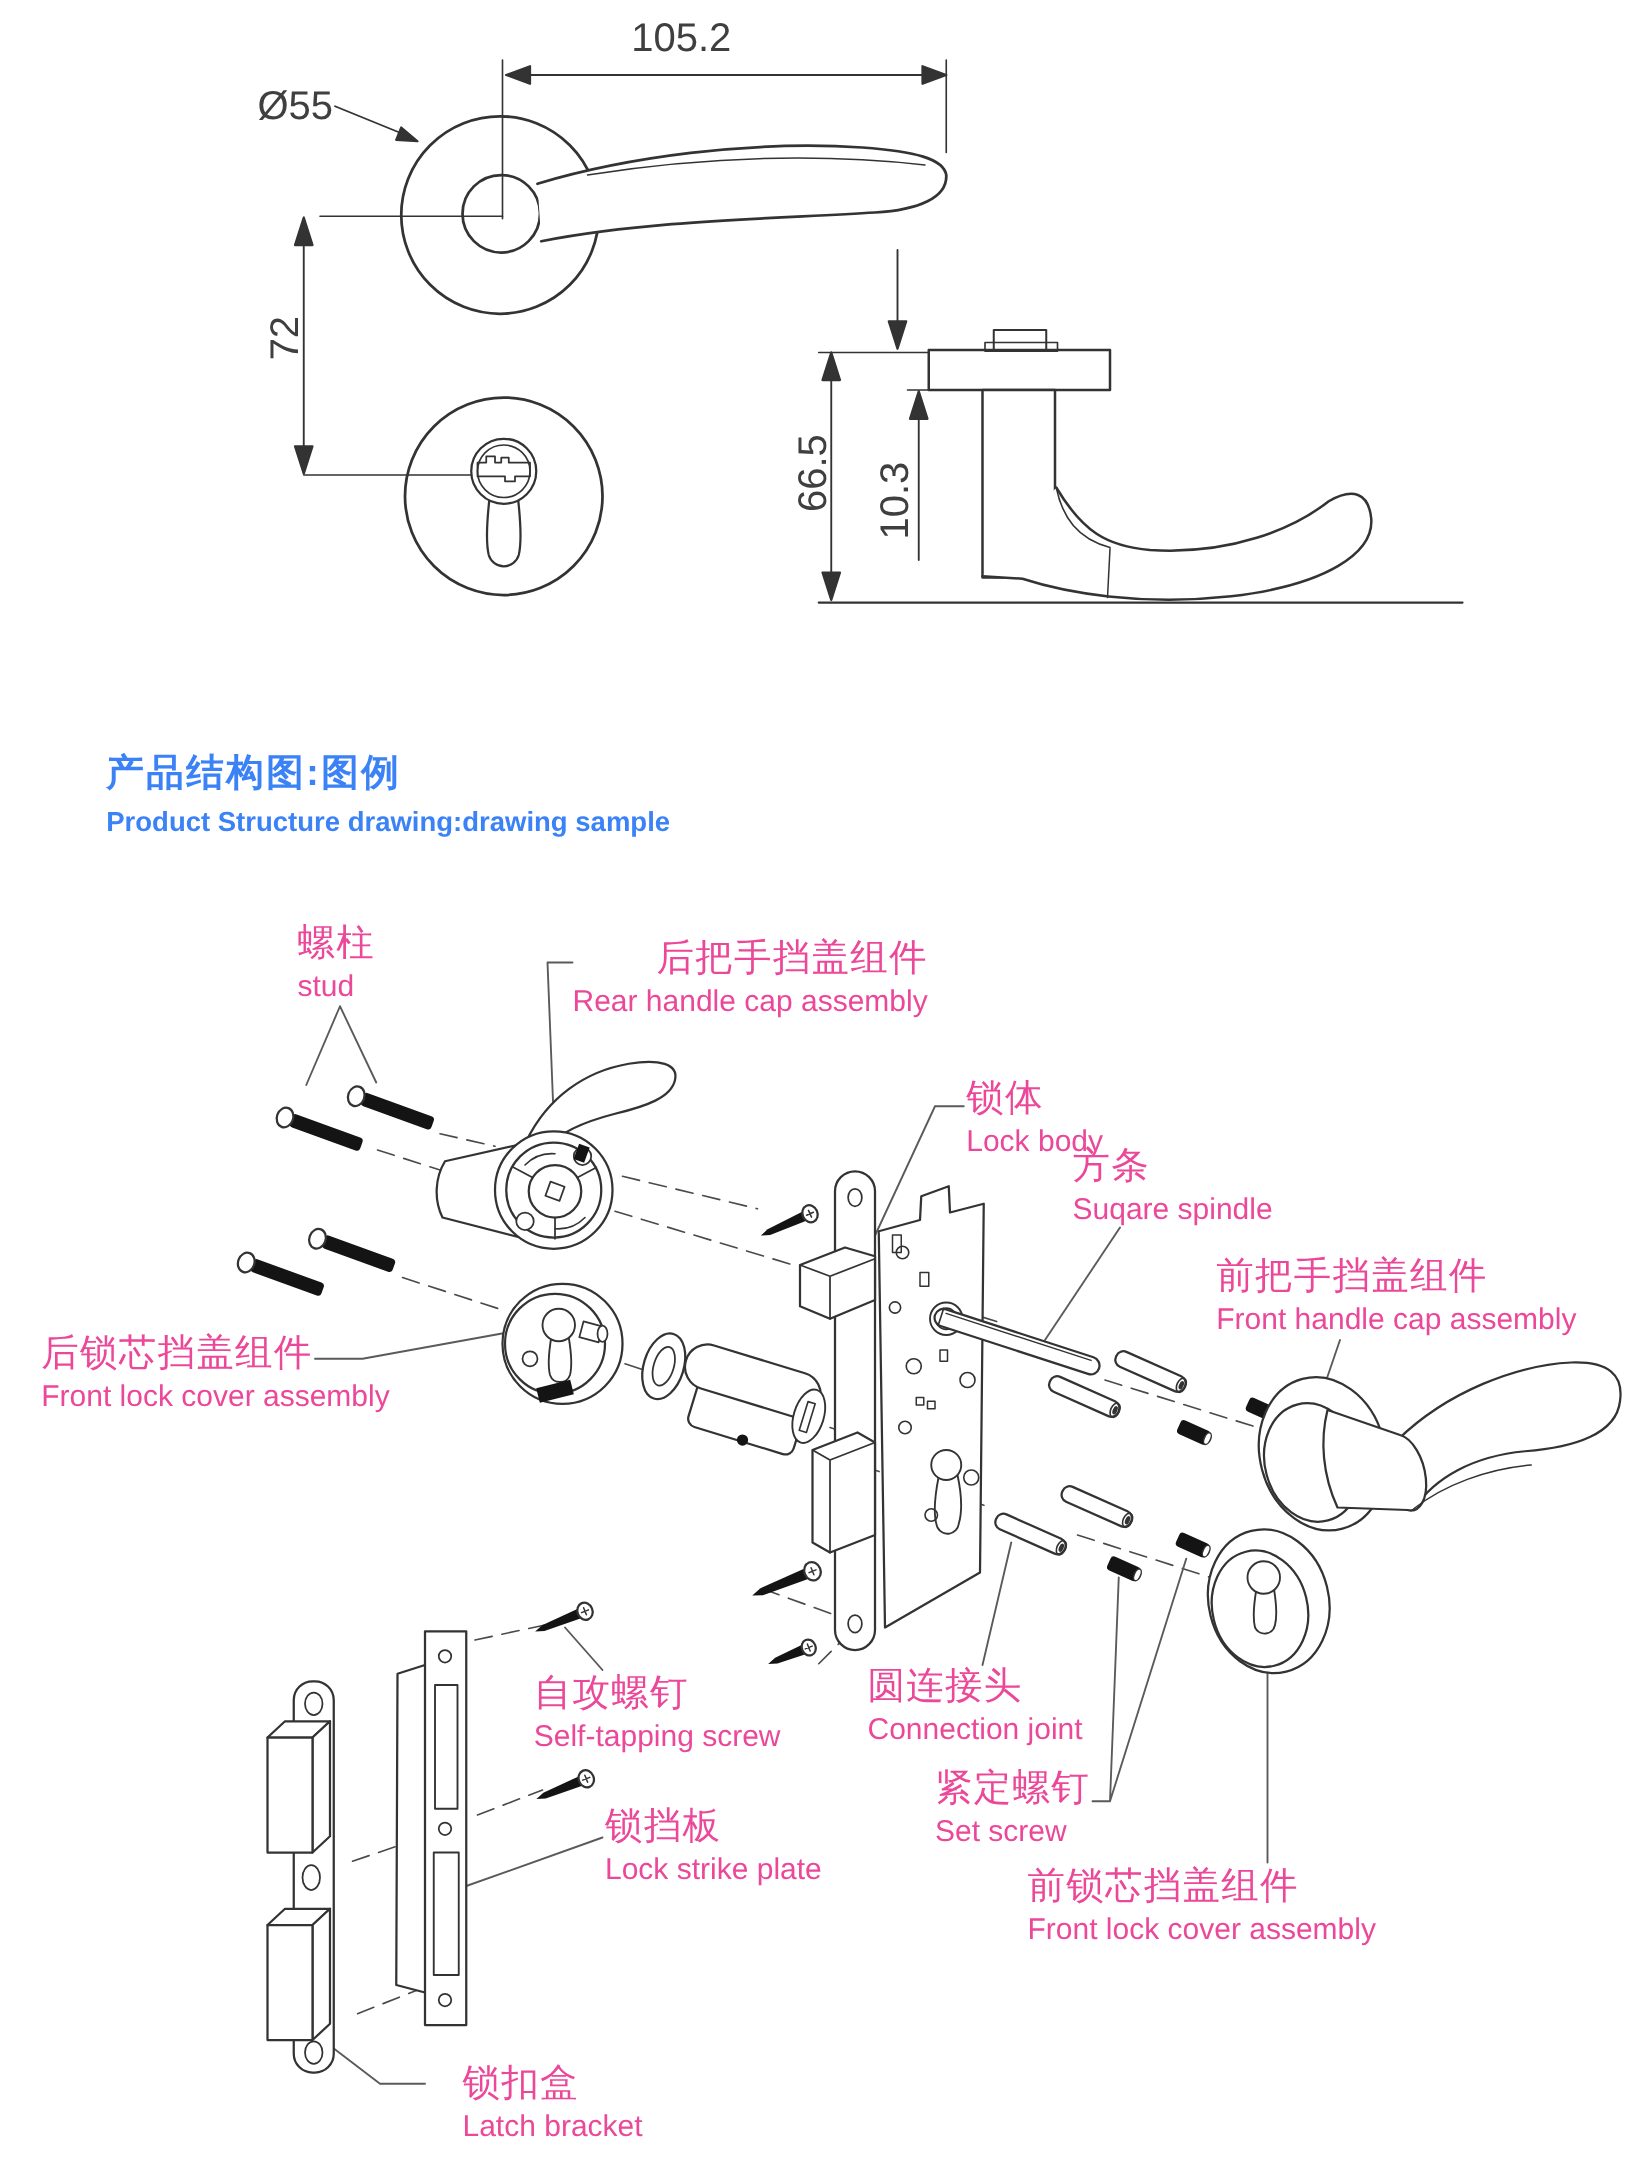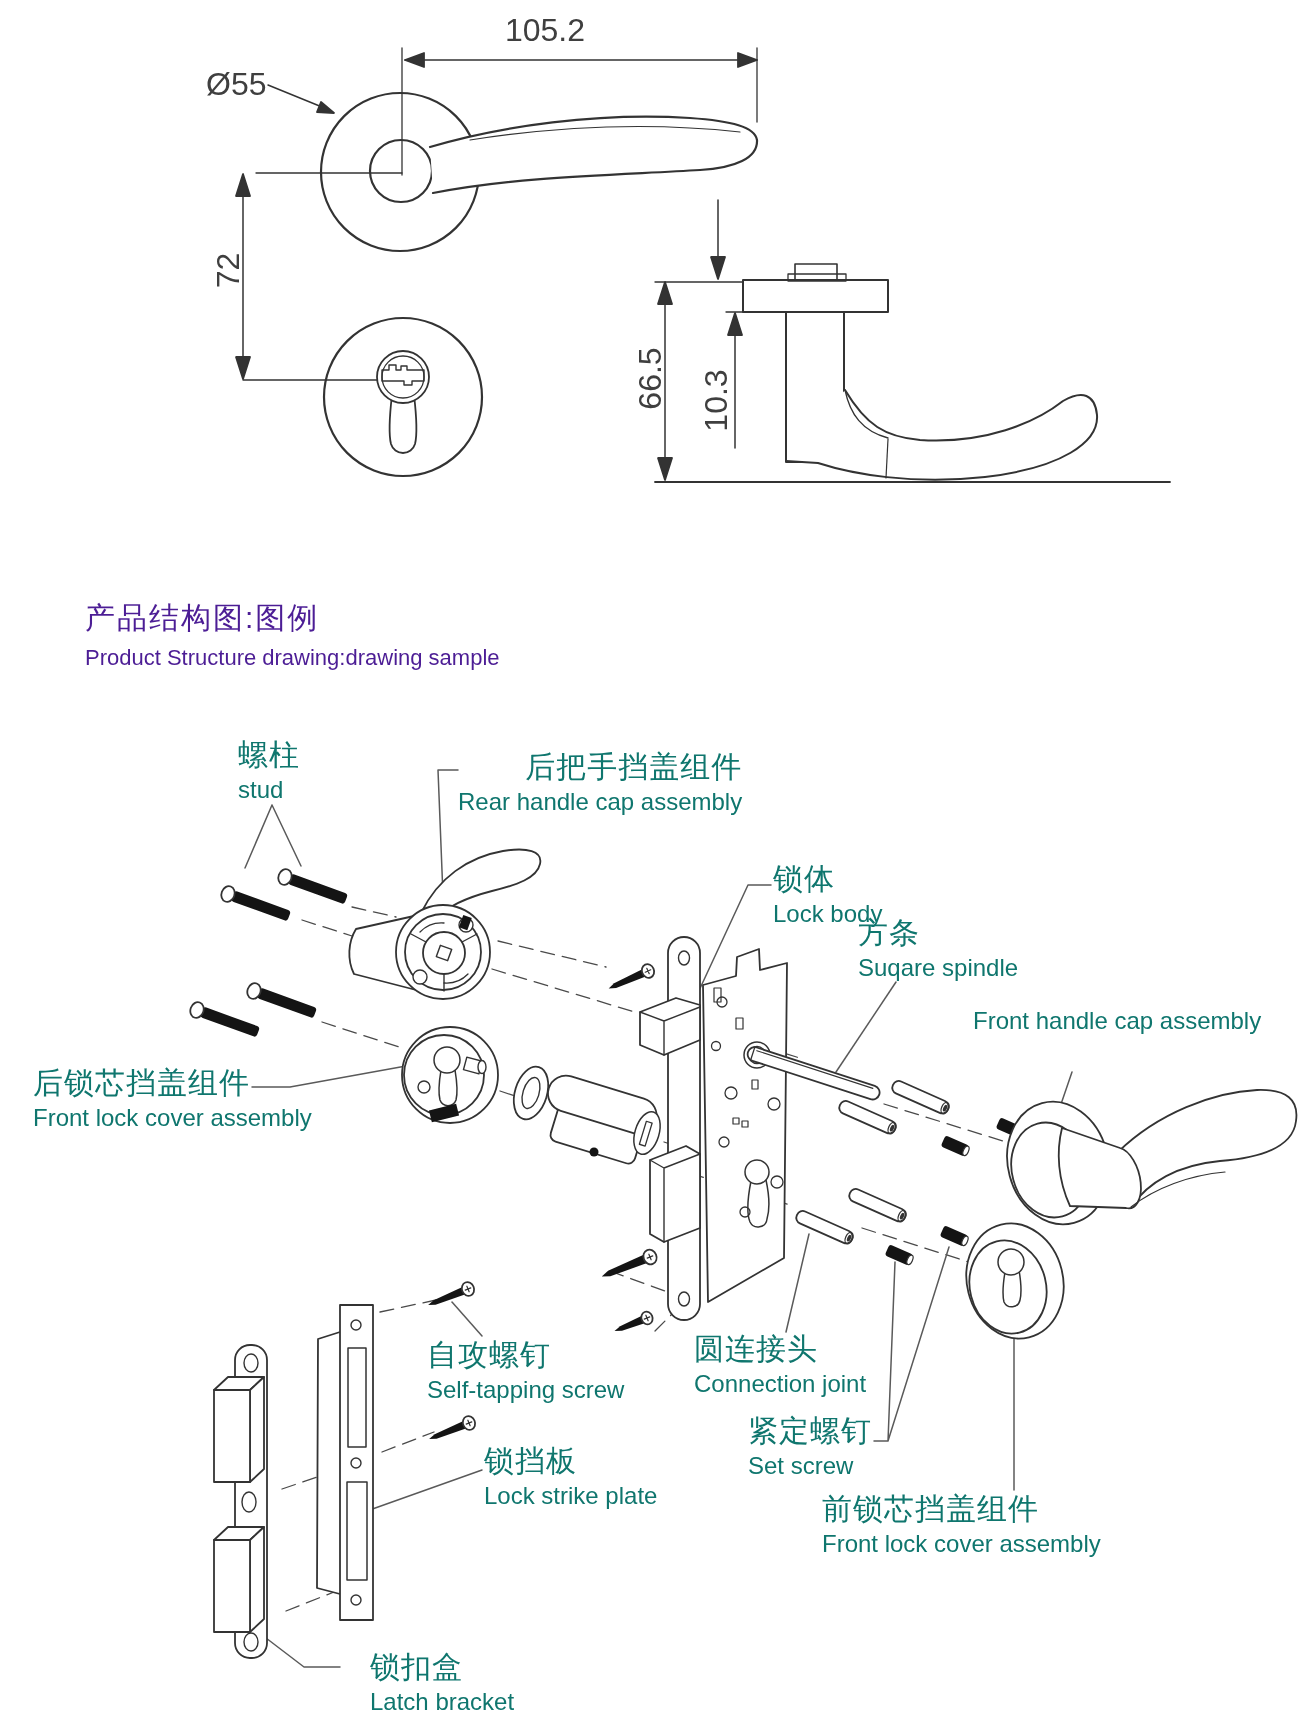--- a/index.html
+++ b/index.html
@@ -1,24 +1,24 @@
 <!DOCTYPE html>
 <html><head>
 <meta charset="utf-8">
 <style>
   html,body{margin:0;padding:0;background:#fff;}
   .page{position:relative;width:1315px;height:1730px;background:#fff;overflow:hidden;
         font-family:"Liberation Sans","DejaVu Sans",sans-serif;}
   svg{position:absolute;left:0;top:0;}
   .dim{position:absolute;color:#3f3f3f;font-size:32px;white-space:nowrap;}
   .dim.rot{transform:rotate(-90deg);transform-origin:center center;text-align:center;}
-  .title-block{position:absolute;left:85px;top:598px;color:#4c1d95;}
+  .title-block{position:absolute;left:85px;top:598px;color:#3b82f6;font-weight:bold;}
   .title-zh{font-size:30px;letter-spacing:2px;}
   .title-en{font-size:22px;margin-top:6px;}
-  .part-label{position:absolute;color:#0f766e;white-space:nowrap;line-height:1.15;}
+  .part-label{position:absolute;color:#ec4899;white-space:nowrap;line-height:1.15;}
   .part-label .zh{font-size:30px;letter-spacing:1px;}
   .part-label .en{font-size:24px;margin-top:3px;}
   .indent-zh .zh{}
 </style>
 </head>
 <body>
 
 <div class="page">
 
 <svg width="1315" height="1730" viewBox="0 0 1315 1730" fill="none" stroke="#333" stroke-width="1.8" stroke-linecap="round" stroke-linejoin="round">
@@ -336,20 +336,21 @@
 </div>
 <div class="part-label" style="left:773px;top:862px;">
   <div class="zh">锁体</div>
   <div class="en">Lock body</div>
 </div>
 <div class="part-label" style="left:858px;top:916px;">
   <div class="zh">方条</div>
   <div class="en">Suqare spindle</div>
 </div>
 <div class="part-label" style="left:973px;top:1004px;">
+  <div class="zh">前把手挡盖组件</div>
   <div class="en">Front handle cap assembly</div>
 </div>
 <div class="part-label" style="left:33px;top:1066px;">
   <div class="zh">后锁芯挡盖组件</div>
   <div class="en">Front lock cover assembly</div>
 </div>
 <div class="part-label" style="left:427px;top:1338px;">
   <div class="zh">自攻螺钉</div>
   <div class="en">Self-tapping screw</div>
 </div>

